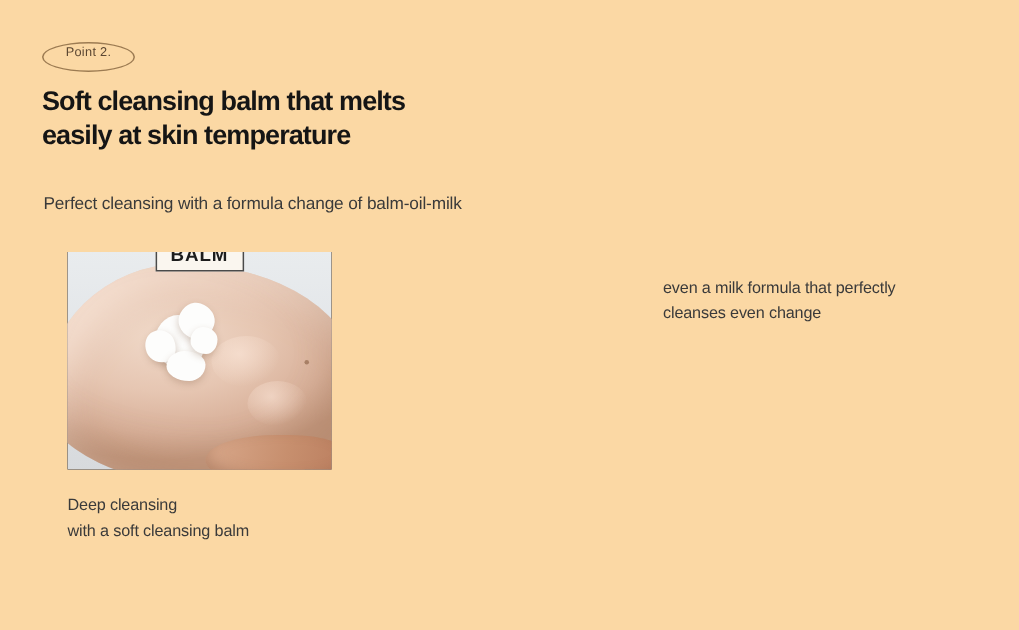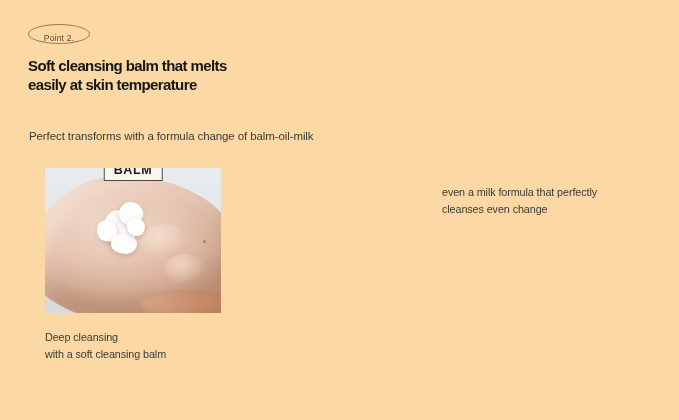--- a/index.html
+++ b/index.html
@@ -14,37 +14,37 @@
     font-family:"Liberation Sans", sans-serif;
     color:#2b2b2b;
     position:relative;
   }
 
   
   .badge-wrap { position:absolute; left:28px; top:24px; }
 
   .badge {
     display:inline-flex;
-    align-items:flex-end;
+    align-items:flex-start;
     justify-content:center;
     width:62px; height:20px;
     border:1px solid #9c7b52;
     border-radius:50%;
     font-size:8.5px;
     letter-spacing:.2px;
     color:#5c4732;
     white-space:nowrap;
   }
 
   
   .heading {
     position:absolute;
     left:28px; top:56px;
     width:420px;
-    font-size:15px;
+    font-size:18px;
     font-weight:bold;
     line-height:1.27;
     letter-spacing:-0.6px;
     color:#151515;
   }
   .heading .line { display:block; }
 
   
   .subtitle {
     position:absolute;
@@ -229,21 +229,21 @@
   <div class="badge">
     <span>Point 2.</span>
   </div>
 </div>
 
 <h1 class="heading">
   <span class="line">Soft cleansing balm that melts</span>
   <span class="line">easily at skin temperature</span>
 </h1>
 
-<p class="subtitle">Perfect transforms with a formula change of balm-oil-milk</p>
+<p class="subtitle">Perfect cleansing with a formula change of balm-oil-milk</p>
 
 <div class="cards">
 
   <div class="card c1">
     <div class="photo">
       <div class="backdrop"></div>
       <div class="hand"></div>
       <div class="knuckle k1"></div>
       <div class="knuckle k2"></div>
       <div class="finger"></div>

